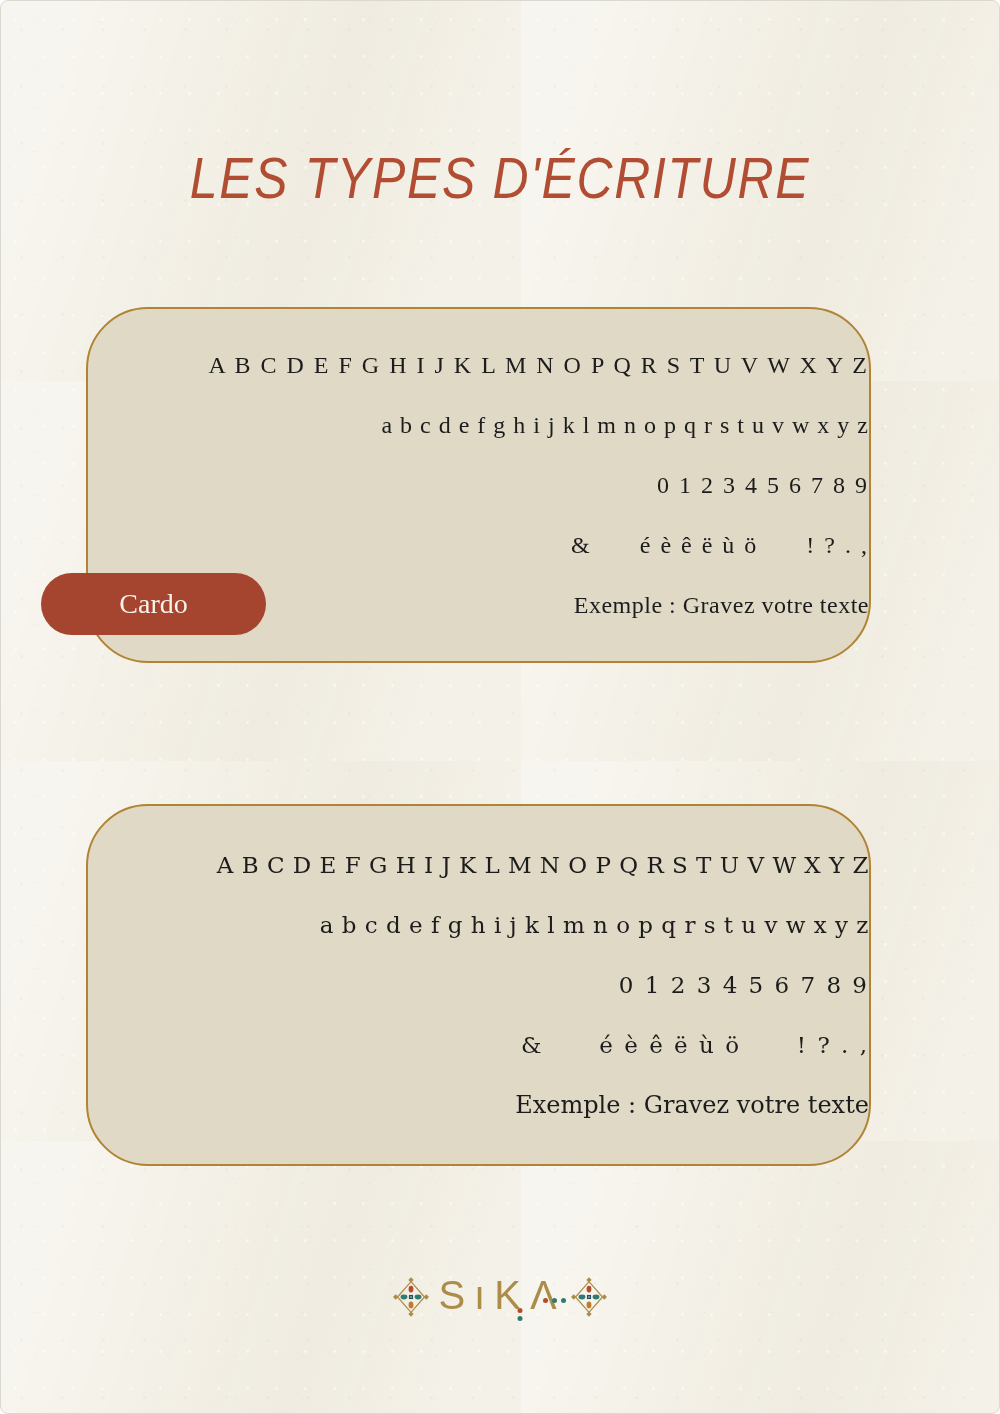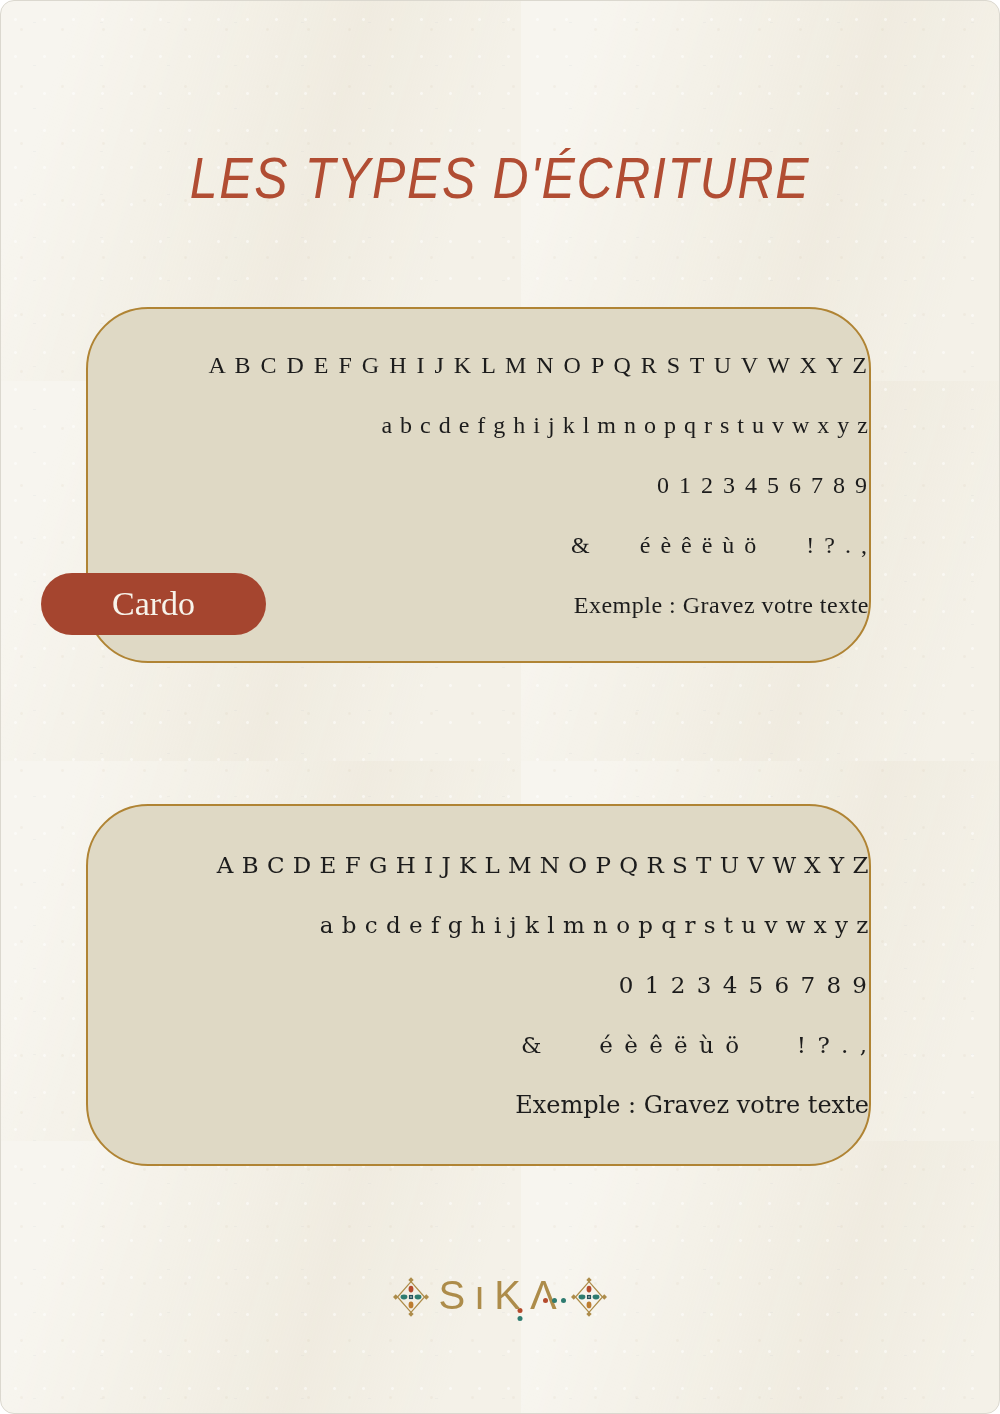--- a/index.html
+++ b/index.html
@@ -21,21 +21,21 @@
     width:1000px;height:1414px;
     margin:0 auto;
     background-color:var(--page-bg,#f4f1e8);
     background-image:
       radial-gradient(rgba(176,150,112,0.07) 1px, transparent 1.4px),
       radial-gradient(rgba(120,140,165,0.06) 1px, transparent 1.4px),
       radial-gradient(rgba(255,255,255,0.5) 1px, transparent 1.6px),
       linear-gradient(107deg, rgba(255,255,255,0.30) 12%, transparent 32%, rgba(221,211,188,0.18) 58%, transparent 82%);
     background-size:41px 57px, 67px 43px, 29px 37px, 520px 380px;
     border:1px solid #dbd8cf;
-    border-radius:14px;
+    border-radius:8px;
     overflow:hidden;
   }
 
   
   .title{
     position:absolute;top:143px;left:0;width:100%;
     text-align:center;
     font-family:"Liberation Sans",sans-serif;
     font-style:italic;
     font-weight:400;
@@ -78,21 +78,21 @@
   .pill{
     position:absolute;
     left:-47px;
     width:225px;
     background:var(--accent-red,#a5452f);
     border-radius:33px;
     color:#f7f3ea;
     display:flex;align-items:center;justify-content:center;
     text-align:center;
   }
-  .card-cardo .pill{top:264px;height:62px;font-size:34px;font-family:"Liberation Serif",serif;}
+  .card-cardo .pill{top:264px;height:62px;font-size:28px;font-family:"Liberation Serif",serif;}
   .card-noto  .pill{top:250px;height:64px;font-size:32px;font-family:"DejaVu Serif",serif;}
 
   
   .logo{
     position:absolute;top:1270px;left:0;width:100%;
     display:flex;justify-content:center;align-items:center;gap:3px;
   }
   .logo-text{
     font-family:"Liberation Sans",sans-serif;
     font-size:40px;

